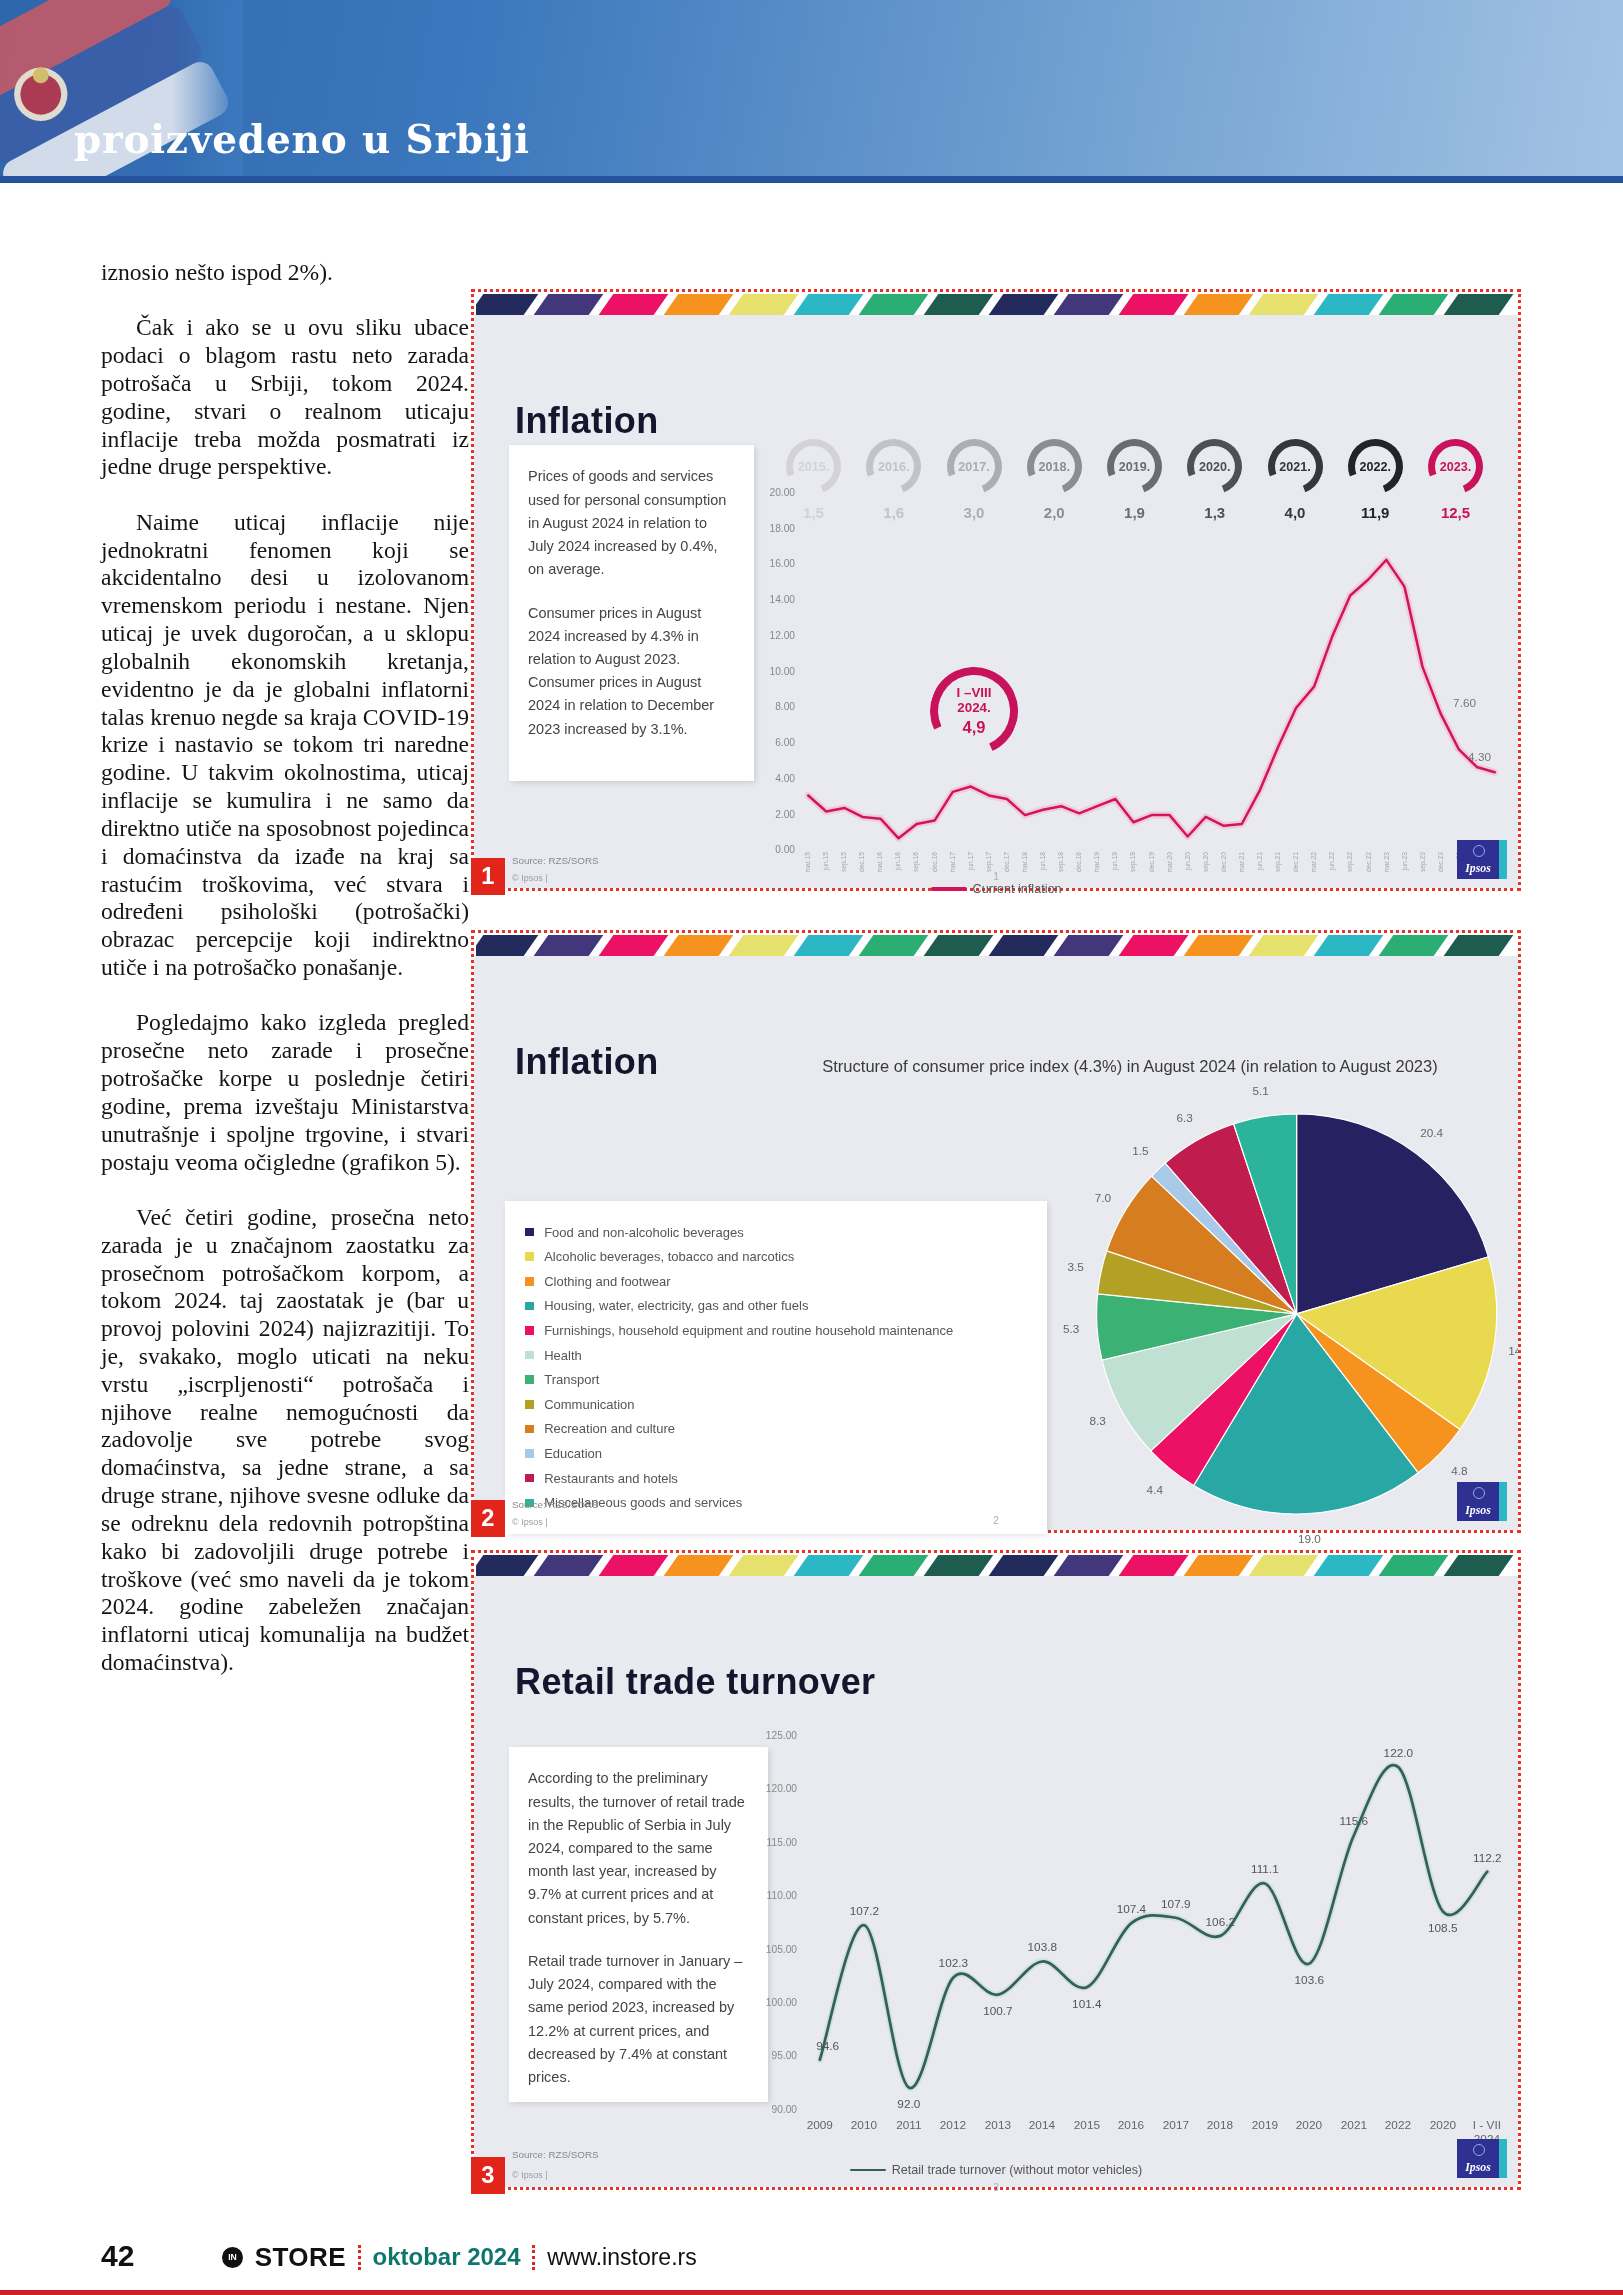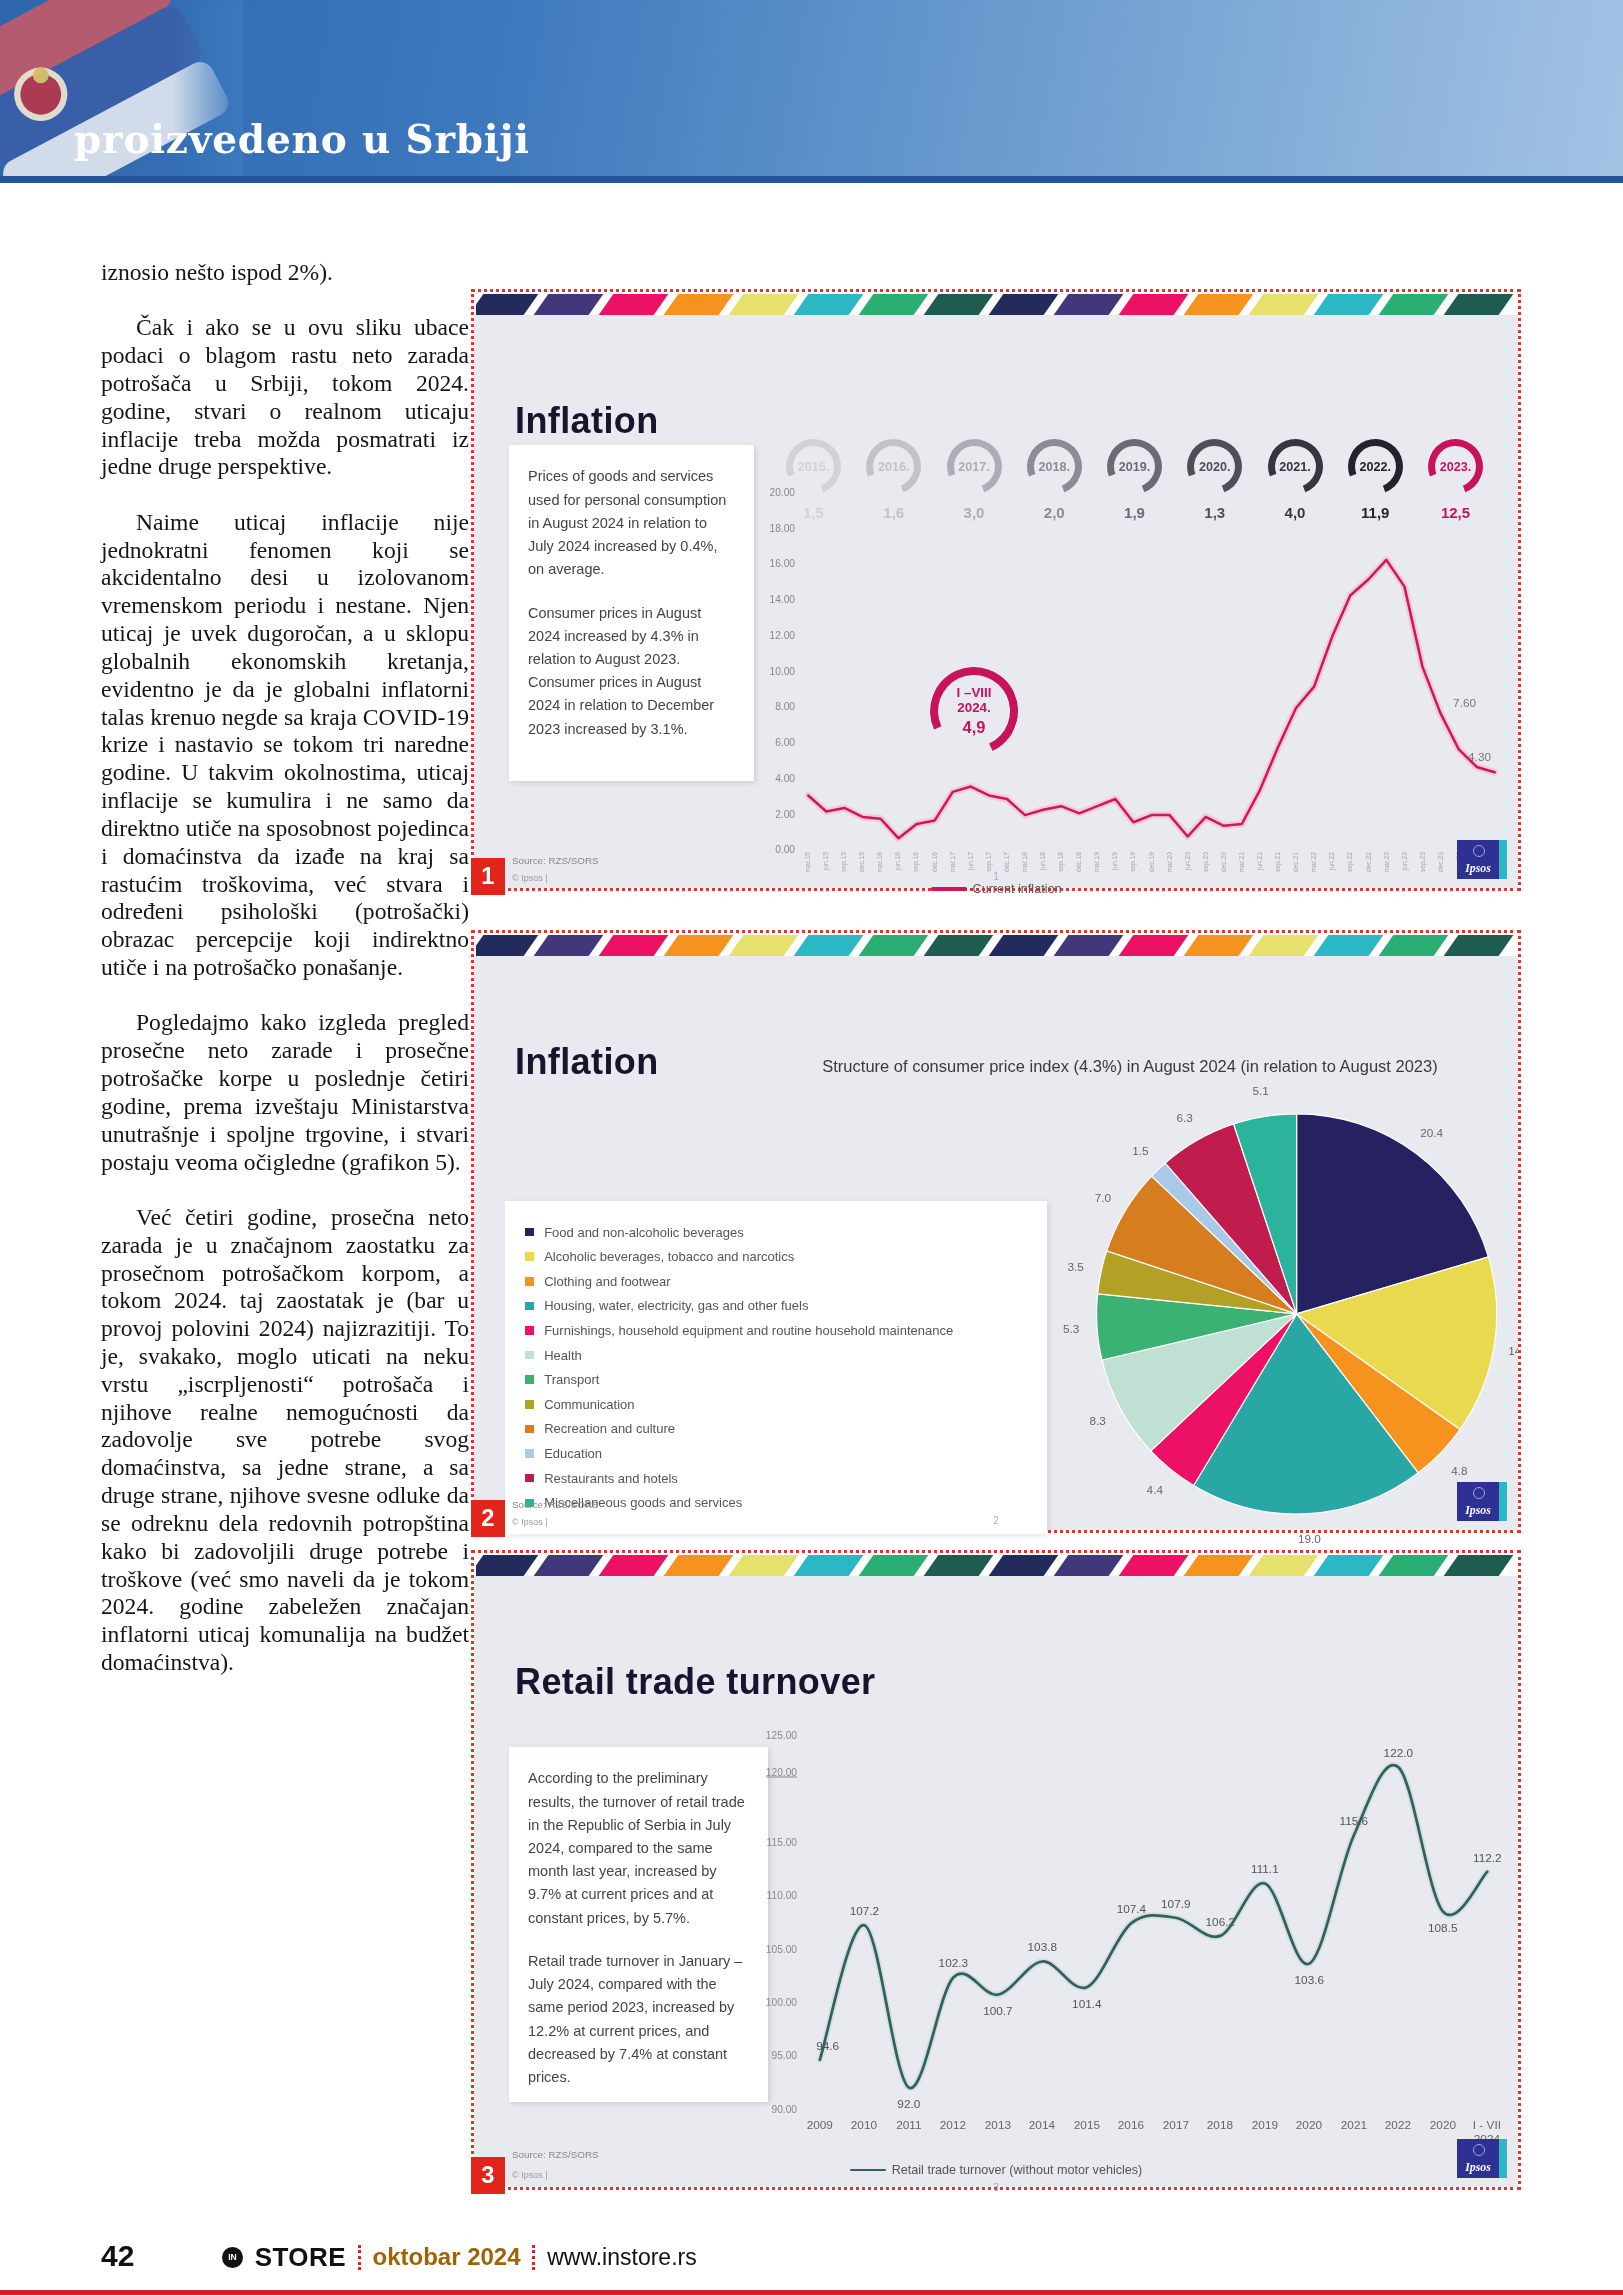--- a/index.html
+++ b/index.html
@@ -94,21 +94,21 @@
   #c3-x span{position:absolute;top:0;width:47px;margin-left:-23.6px;text-align:center;
     white-space:pre-line;line-height:1.15;}
   
   #footer{position:absolute;left:0;top:2237px;width:1623px;height:47px;}
   #footer-page{position:absolute;left:101px;top:1.6px;font-weight:bold;font-size:30px;color:#111;}
   #footer-brand{position:absolute;left:222px;top:4.7px;display:flex;align-items:center;gap:11.8px;}
   .in-circle{width:21px;height:21px;border-radius:50%;background:#111;color:#fff;
     display:flex;align-items:center;justify-content:center;font-weight:bold;font-size:8.6px;}
   .fb-store{font-weight:bold;font-size:26px;color:#111;letter-spacing:0.4px;}
   .fb-div{height:25px;border-left:3.1px dotted #e1251b;}
-  .fb-issue{font-weight:bold;font-size:24px;color:#a16207;}
+  .fb-issue{font-weight:bold;font-size:24px;color:#0f766e;}
   .fb-site{font-size:23px;color:#111;}
   #bottom-bar{position:absolute;left:0;bottom:0;width:1623px;height:5.5px;background:#cf2027;}
   svg text{font-family:"Liberation Sans",sans-serif;}
 </style>
 </head>
 <body>
 
 <div id="page">
 
   <div id="header">
@@ -460,21 +460,21 @@
     <div class="slide-content">
       <div class="slide-title">Retail trade turnover</div>
 
       <div class="info-card" id="card3" style="left:35px;top:171px;width:259px;height:355px;">
           <p>According to the preliminary results, the turnover of retail trade in the Republic of Serbia in July 2024, compared to the same month last year, increased by 9.7% at current prices and at constant prices, by 5.7%.</p>
           <p>Retail trade turnover in January – July 2024, compared with the same period 2023, increased by 12.2% at current prices, and decreased by 7.4% at constant prices.</p>
         </div>
 
       <div class="axis-y" id="c3-y">
           <span style="top: 0px;">125.00</span>
-          <span style="top: 37px; text-decoration: underline;">120.00</span>
+          <span style="top: 53px;">120.00</span>
           <span style="top: 107px;">115.00</span>
           <span style="top: 160px;">110.00</span>
           <span style="top: 214px;">105.00</span>
           <span style="top: 267px;">100.00</span>
           <span style="top: 320px;">95.00</span>
           <span style="top: 374px;">90.00</span>
         </div>
       <div id="c3-plot">
         <svg id="c3-svg" width="691" height="374" viewBox="0 0 880 476">
             <path d="M10.0,413.4C19.4,384.9 47.8,236.2 66.7,242.1C85.6,248.0 104.4,437.7 123.3,448.8C142.2,459.9 161.1,328.4 180.0,308.7C198.9,289.0 217.8,333.9 236.7,330.5C255.6,327.1 274.4,289.9 293.3,288.3C312.2,286.7 331.1,329.1 350.0,321.0C368.9,312.8 387.8,254.1 406.7,239.4C425.6,224.6 444.4,229.8 463.3,232.6C482.2,235.3 501.1,262.9 520.0,255.7C538.9,248.4 557.8,183.1 576.7,189.0C595.6,194.9 614.4,301.2 633.3,291.0C652.2,280.8 671.1,169.5 690.0,127.8C708.9,86.1 727.8,24.7 746.7,40.8C765.6,56.9 784.4,202.2 803.3,224.4C822.2,246.6 850.6,182.5 860.0,174.1" fill="none" stroke="#bcd8d2" stroke-width="8" opacity="0.5" stroke-linecap="round"></path>

